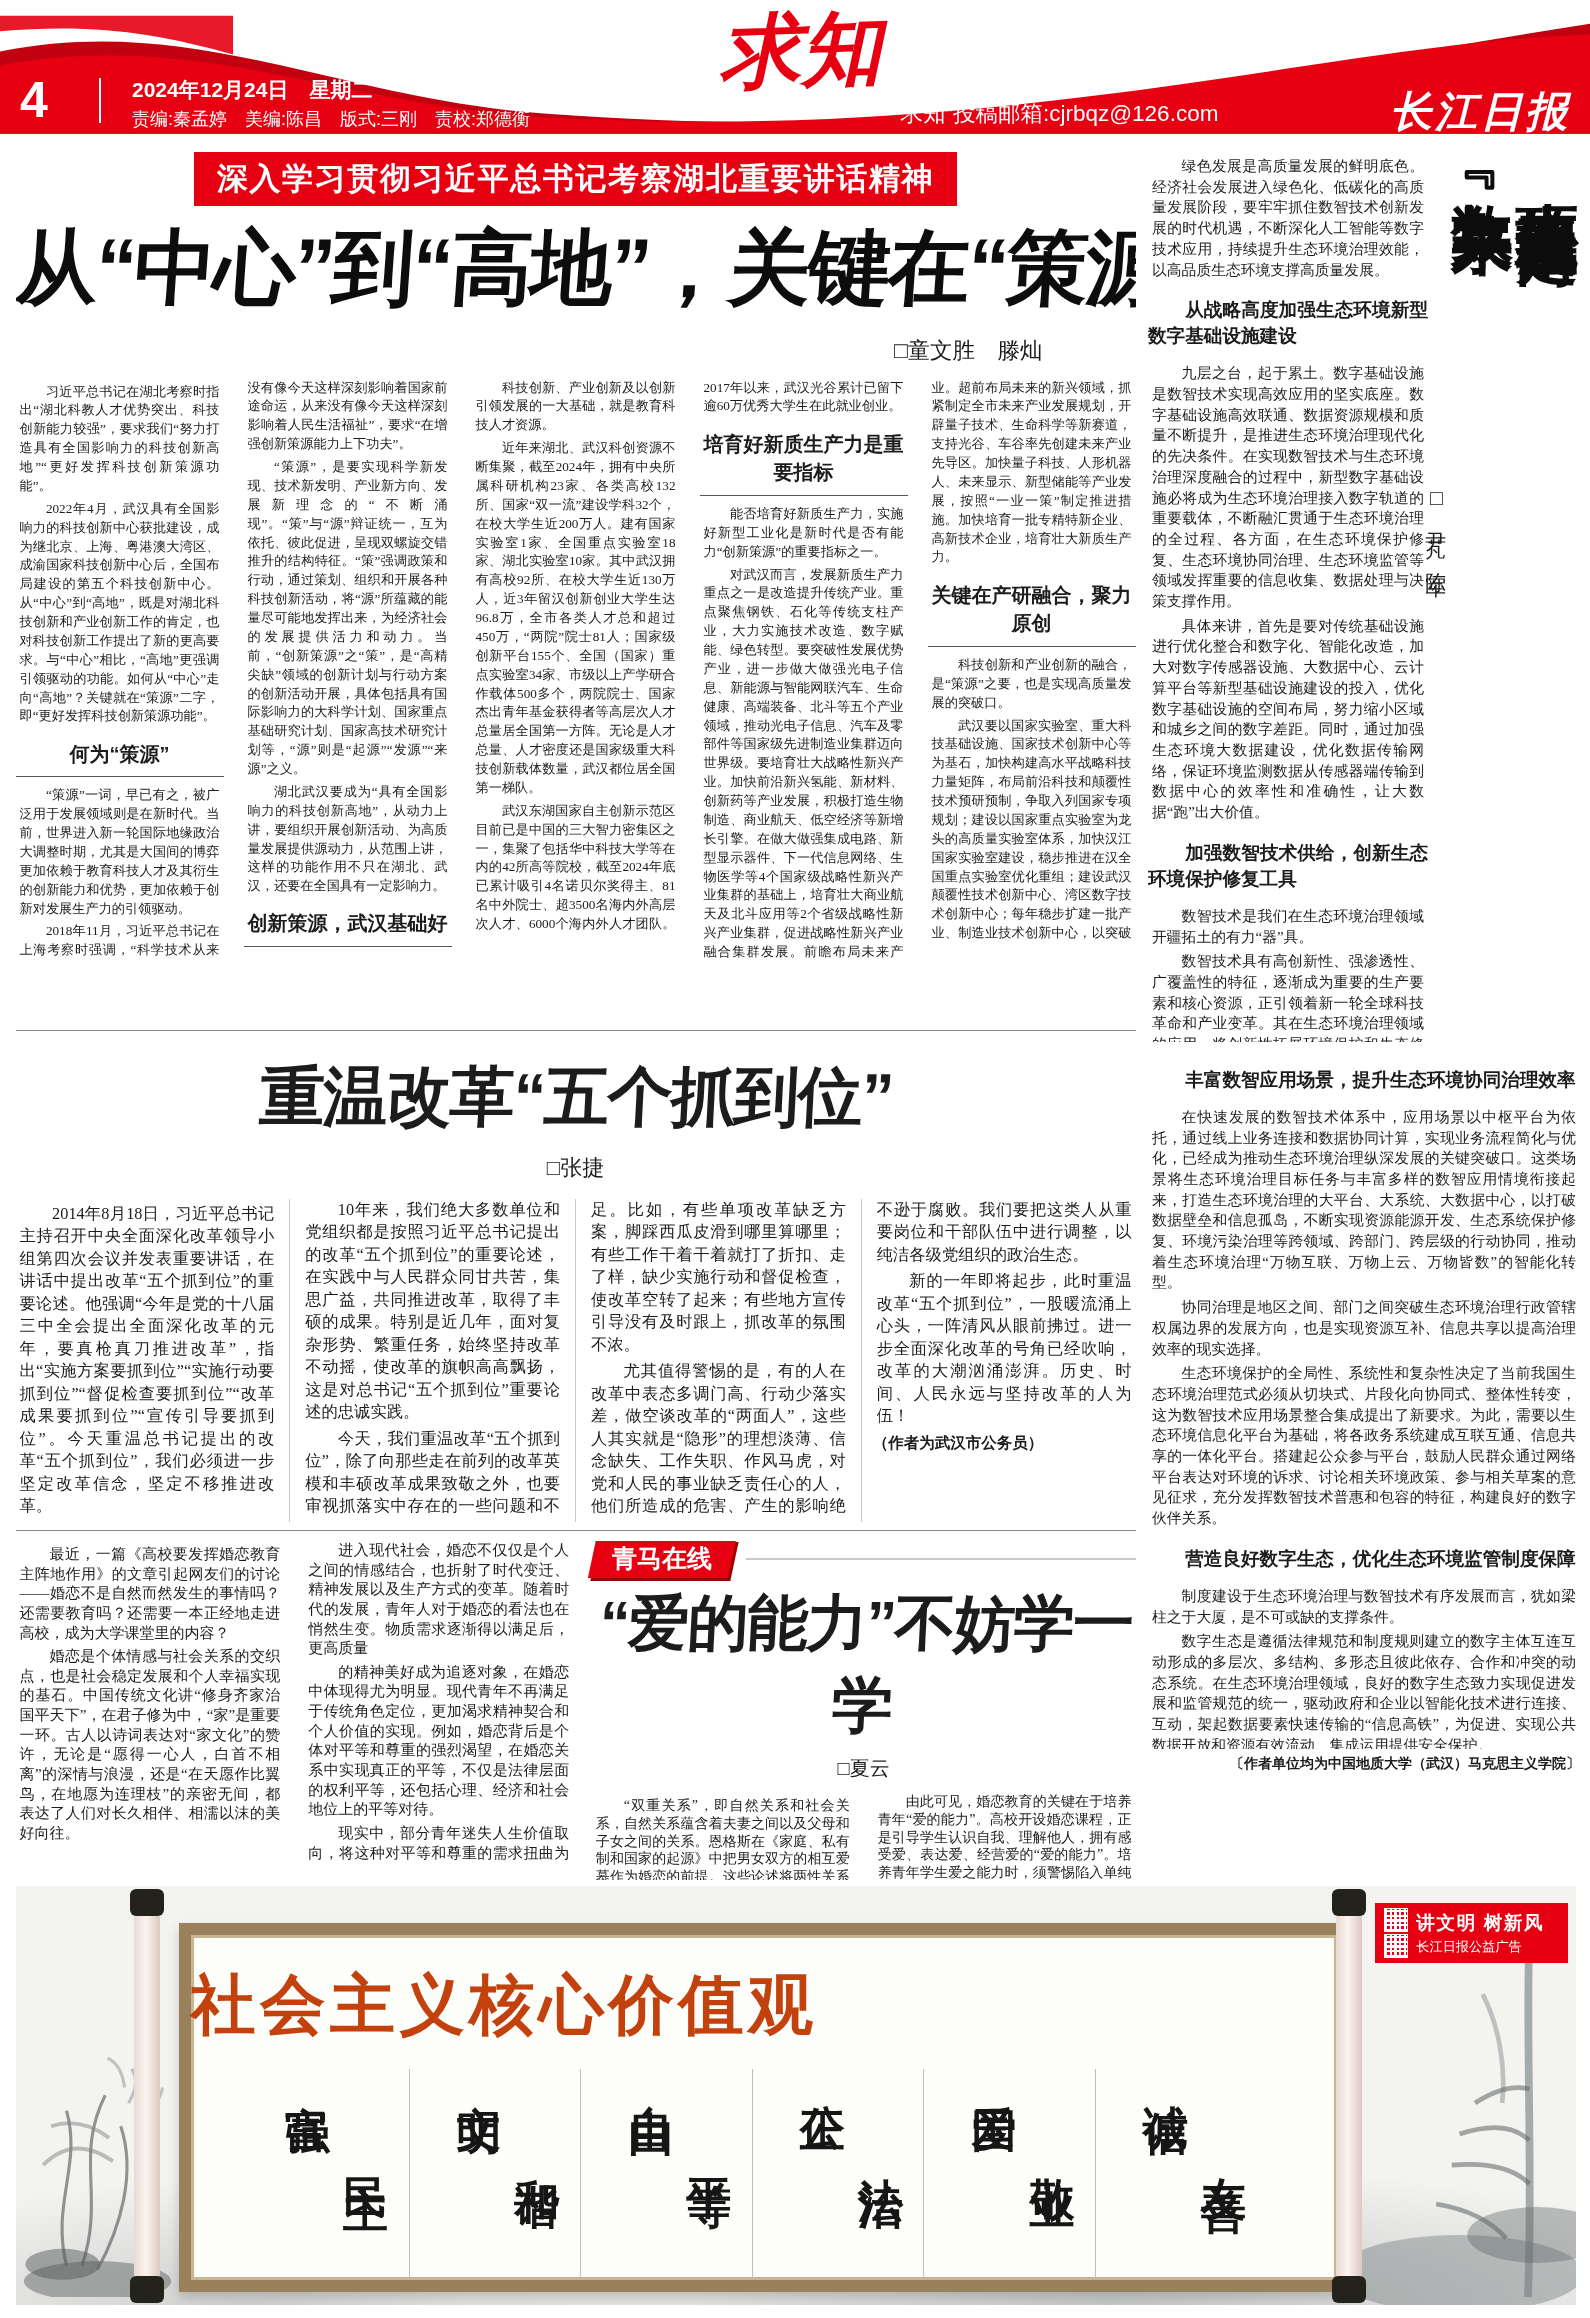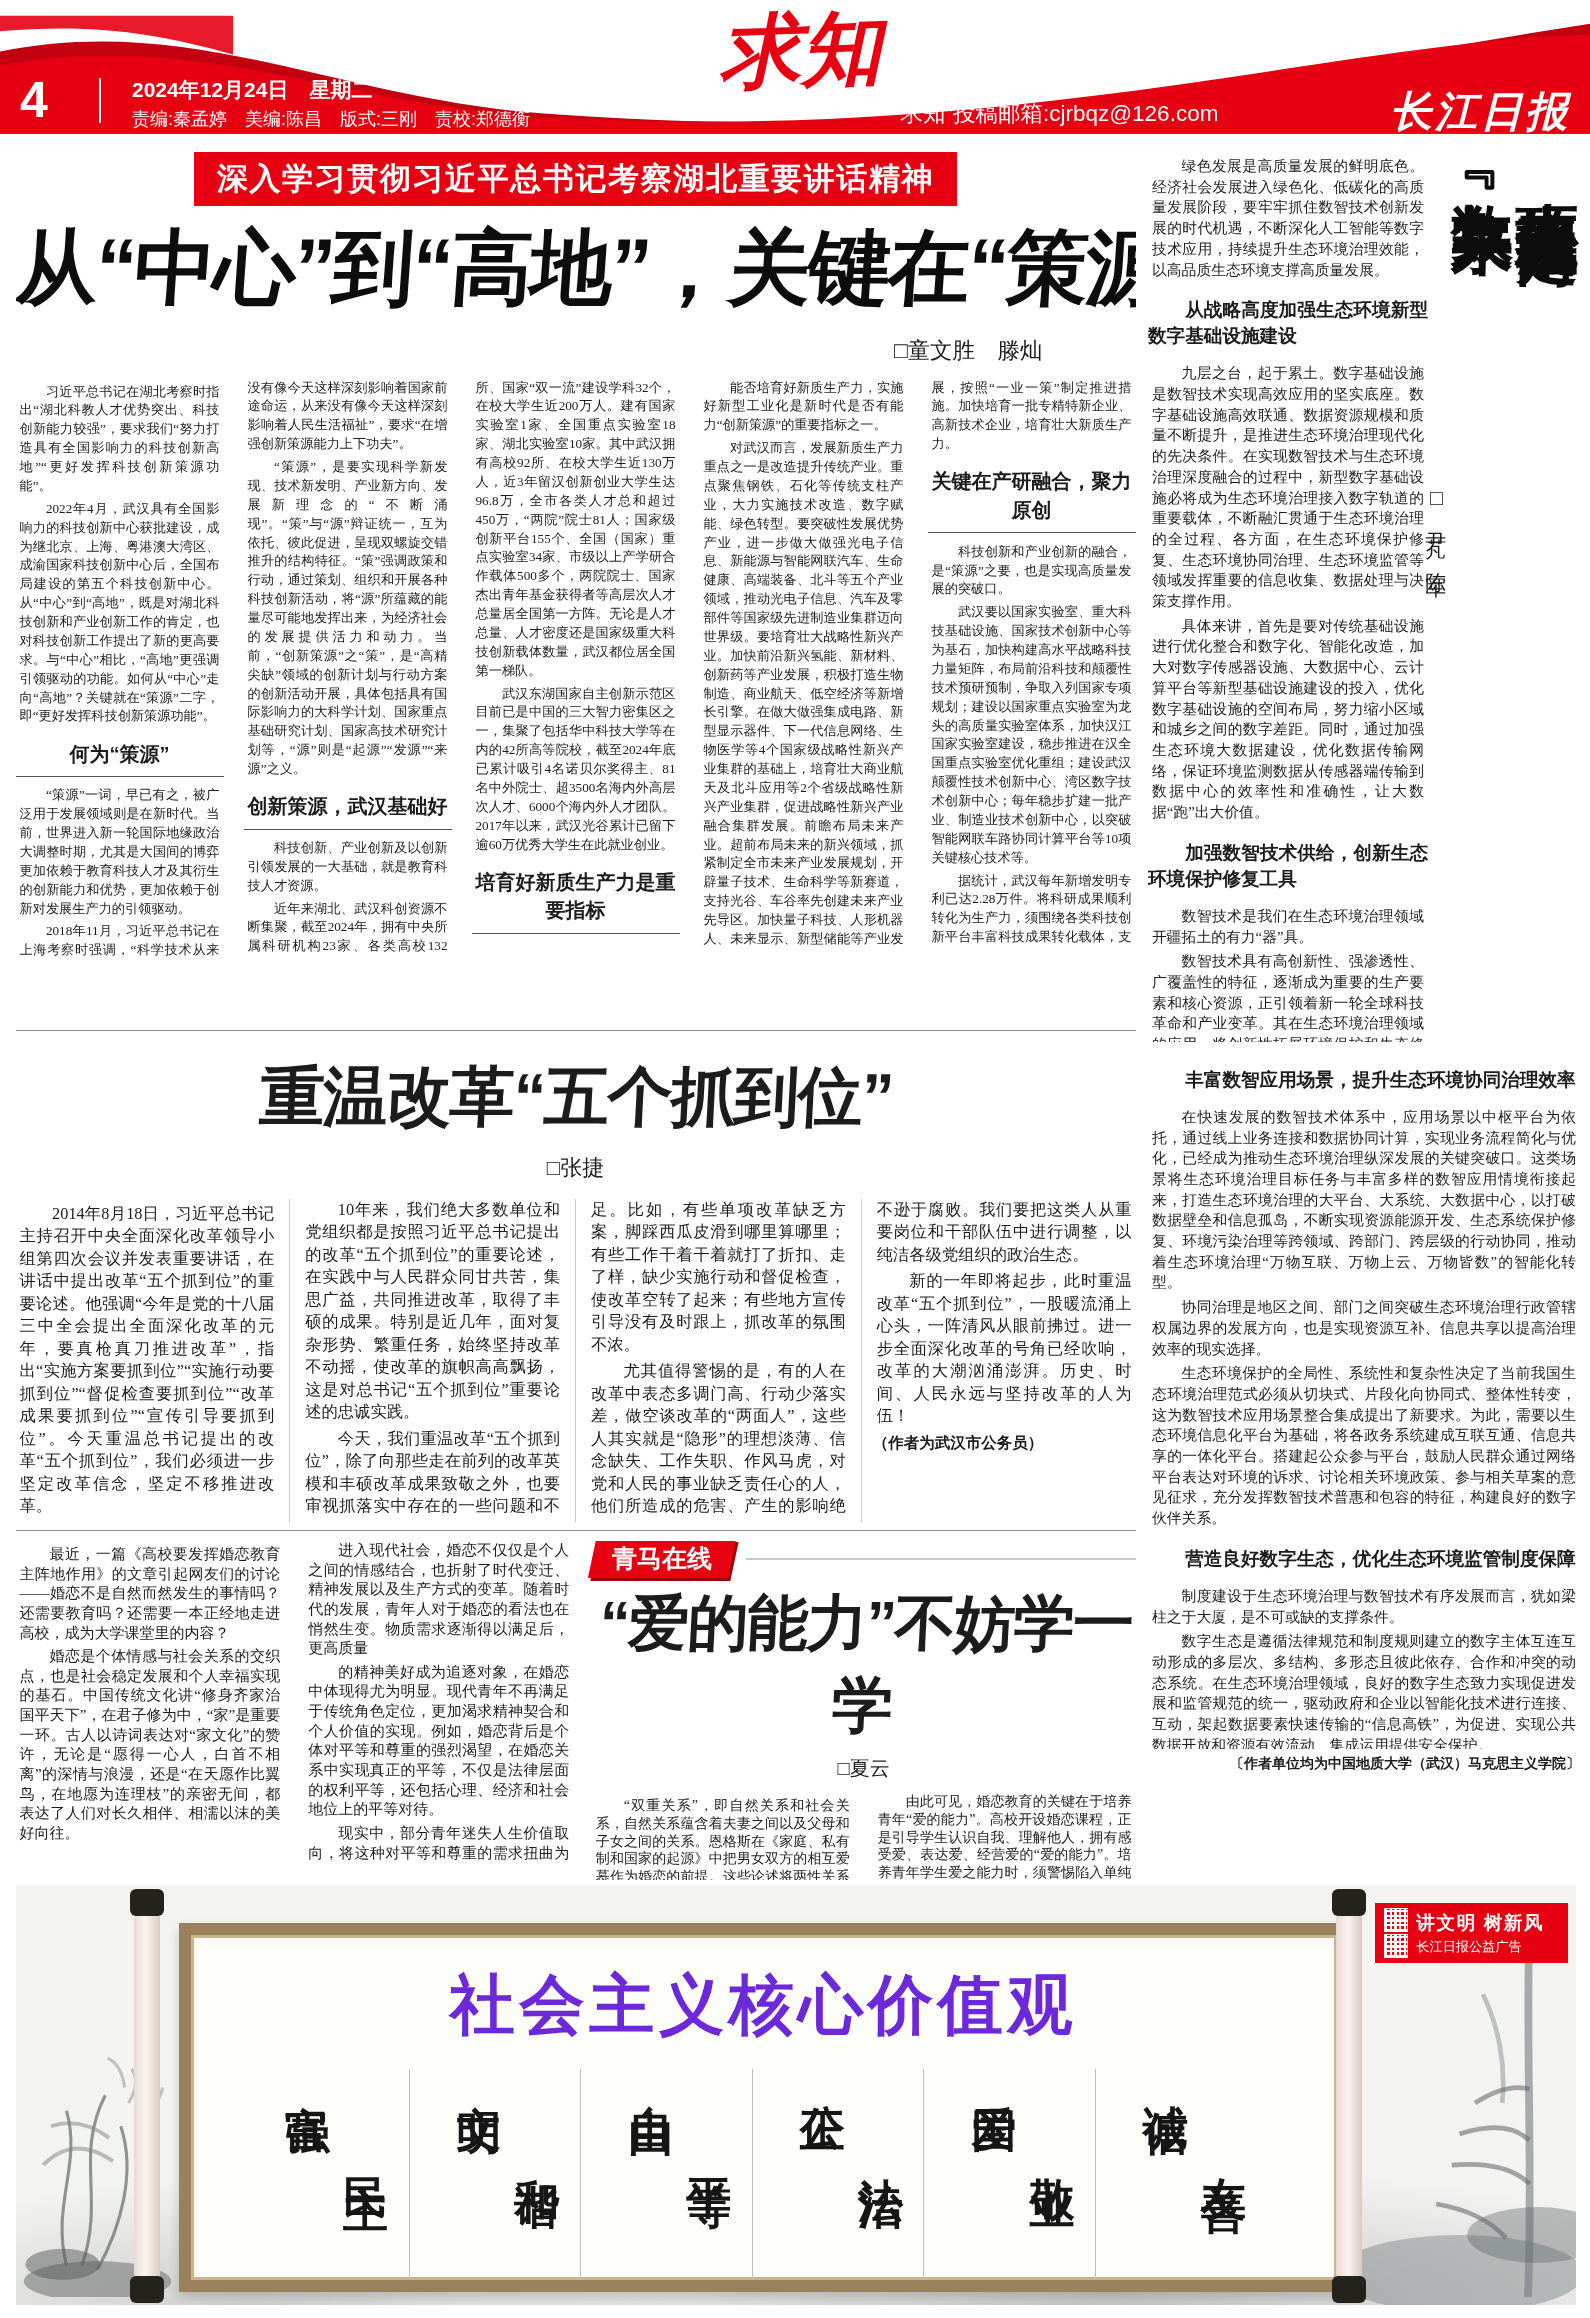--- a/index.html
+++ b/index.html
@@ -79,21 +79,21 @@
             background:radial-gradient(60% 100% at 70% 100%,rgba(120,125,128,.38),rgba(120,125,128,0) 70%),
                        radial-gradient(40% 90% at 15% 100%,rgba(120,125,128,.30),rgba(120,125,128,0) 70%);}
   .roller{position:absolute;top:22px;width:26.4px;height:376px;border-radius:9.3px;
           background:linear-gradient(90deg,#e9d9d4,#fbf3ef 45%,#dcc9c2);}
   .roller:before,.roller:after{content:"";position:absolute;left:-3.9px;width:34px;height:26.4px;background:#23231c;border-radius:6.2px;}
   .roller:before{top:-18.6px;} .roller:after{bottom:-18.6px;}
   #roller-left{left:118px;} #roller-right{left:1320px;}
   #scroll-paper{position:absolute;left:163px;top:37px;width:1146px;height:345px;
                 background:#fdfdfa;border:12.4px solid #9b805c;
                 box-shadow:inset 0 0 0 3.1px #c9b58f, 0 4.7px 11px rgba(0,0,0,.18);}
-  #scroll-title{text-align:center;margin-top:26.4px;color:#6d28d9;
+  #scroll-title{text-align:left;margin-top:26.4px;color:#c2410c;
                 font-family:"Liberation Sans","DejaVu Sans",sans-serif;font-size:65px;font-weight:900;letter-spacing:4.7px;}
   #values-row{display:flex;justify-content:space-between;padding:20px 70px 0;}
   .pair{position:relative;width:148px;height:210px;}
   .pair:not(:last-child){border-right:0.8px solid #bfbfbf;}
   .pair .w1,.pair .w2{position:absolute;writing-mode:vertical-rl;font-size:45px;font-weight:bold;
         font-family:"Liberation Serif","DejaVu Serif",serif;color:#161616;letter-spacing:6.2px;}
   .pair .w1{left:17px;top:0;}
   .pair .w2{left:75px;top:73px;}
   #psa-badge{position:absolute;right:7.8px;top:17px;width:180px;height:54px;background:#e60012;
              display:flex;align-items:center;padding:3.1px 6.2px;z-index:4;}
@@ -129,20 +129,21 @@
     <div id="kicker">深入学习贯彻习近平总书记考察湖北重要讲话精神</div>
     <div id="main-headline">从“中心”到“高地”，关键在“策源”</div>
     <div id="main-byline">□童文胜　滕灿</div>
     <div id="main-body">
         <p class="para">习近平总书记在湖北考察时指出“湖北科教人才优势突出、科技创新能力较强”，要求我们“努力打造具有全国影响力的科技创新高地”“更好发挥科技创新策源功能”。</p>
         <p class="para">2022年4月，武汉具有全国影响力的科技创新中心获批建设，成为继北京、上海、粤港澳大湾区、成渝国家科技创新中心后，全国布局建设的第五个科技创新中心。从“中心”到“高地”，既是对湖北科技创新和产业创新工作的肯定，也对科技创新工作提出了新的更高要求。与“中心”相比，“高地”更强调引领驱动的功能。如何从“中心”走向“高地”？关键就在“策源”二字，即“更好发挥科技创新策源功能”。</p>
         <div class="sub">何为“策源”</div>
         <p class="para">“策源”一词，早已有之，被广泛用于发展领域则是在新时代。当前，世界进入新一轮国际地缘政治大调整时期，尤其是大国间的博弈更加依赖于教育科技人才及其衍生的创新能力和优势，更加依赖于创新对发展生产力的引领驱动。</p>
         <p class="para">2018年11月，习近平总书记在上海考察时强调，“科学技术从来没有像今天这样深刻影响着国家前途命运，从来没有像今天这样深刻影响着人民生活福祉”，要求“在增强创新策源能力上下功夫”。</p>
         <p class="para">“策源”，是要实现科学新发现、技术新发明、产业新方向、发展新理念的“不断涌现”。“策”与“源”辩证统一，互为依托、彼此促进，呈现双螺旋交错推升的结构特征。“策”强调政策和行动，通过策划、组织和开展各种科技创新活动，将“源”所蕴藏的能量尽可能地发挥出来，为经济社会的发展提供活力和动力。当前，“创新策源”之“策”，是“高精尖缺”领域的创新计划与行动方案的创新活动开展，具体包括具有国际影响力的大科学计划、国家重点基础研究计划、国家高技术研究计划等，“源”则是“起源”“发源”“来源”之义。</p>
+        <p class="para">湖北武汉要成为“具有全国影响力的科技创新高地”，从动力上讲，要组织开展创新活动、为高质量发展提供源动力，从范围上讲，这样的功能作用不只在湖北、武汉，还要在全国具有一定影响力。</p>
         <div class="sub">创新策源，武汉基础好</div>
         <p class="para">科技创新、产业创新及以创新引领发展的一大基础，就是教育科技人才资源。</p>
         <p class="para">近年来湖北、武汉科创资源不断集聚，截至2024年，拥有中央所属科研机构23家、各类高校132所、国家“双一流”建设学科32个，在校大学生近200万人。建有国家实验室1家、全国重点实验室18家、湖北实验室10家。其中武汉拥有高校92所、在校大学生近130万人，近3年留汉创新创业大学生达96.8万，全市各类人才总和超过450万，“两院”院士81人；国家级创新平台155个、全国（国家）重点实验室34家、市级以上产学研合作载体500多个，两院院士、国家杰出青年基金获得者等高层次人才总量居全国第一方阵。无论是人才总量、人才密度还是国家级重大科技创新载体数量，武汉都位居全国第一梯队。</p>
         <p class="para">武汉东湖国家自主创新示范区目前已是中国的三大智力密集区之一，集聚了包括华中科技大学等在内的42所高等院校，截至2024年底已累计吸引4名诺贝尔奖得主、81名中外院士、超3500名海内外高层次人才、6000个海内外人才团队。2017年以来，武汉光谷累计已留下逾60万优秀大学生在此就业创业。</p>
         <div class="sub">培育好新质生产力是重要指标</div>
         <p class="para">能否培育好新质生产力，实施好新型工业化是新时代是否有能力“创新策源”的重要指标之一。</p>
         <p class="para">对武汉而言，发展新质生产力重点之一是改造提升传统产业。重点聚焦钢铁、石化等传统支柱产业，大力实施技术改造、数字赋能、绿色转型。要突破性发展优势产业，进一步做大做强光电子信息、新能源与智能网联汽车、生命健康、高端装备、北斗等五个产业领域，推动光电子信息、汽车及零部件等国家级先进制造业集群迈向世界级。要培育壮大战略性新兴产业。加快前沿新兴氢能、新材料、创新药等产业发展，积极打造生物制造、商业航天、低空经济等新增长引擎。在做大做强集成电路、新型显示器件、下一代信息网络、生物医学等4个国家级战略性新兴产业集群的基础上，培育壮大商业航天及北斗应用等2个省级战略性新兴产业集群，促进战略性新兴产业融合集群发展。前瞻布局未来产业。超前布局未来的新兴领域，抓紧制定全市未来产业发展规划，开辟量子技术、生命科学等新赛道，支持光谷、车谷率先创建未来产业先导区。加快量子科技、人形机器人、未来显示、新型储能等产业发展，按照“一业一策”制定推进措施。加快培育一批专精特新企业、高新技术企业，培育壮大新质生产力。</p>
         <div class="sub">关键在产研融合，聚力原创</div>
         <p class="para">科技创新和产业创新的融合，是“策源”之要，也是实现高质量发展的突破口。</p>
         <p class="para">武汉要以国家实验室、重大科技基础设施、国家技术创新中心等为基石，加快构建高水平战略科技力量矩阵，布局前沿科技和颠覆性技术预研预制，争取入列国家专项规划；建设以国家重点实验室为龙头的高质量实验室体系，加快汉江国家实验室建设，稳步推进在汉全国重点实验室优化重组；建设武汉颠覆性技术创新中心、湾区数字技术创新中心；每年稳步扩建一批产业、制造业技术创新中心，以突破智能网联车路协同计算平台等10项关键核心技术等。</p>

